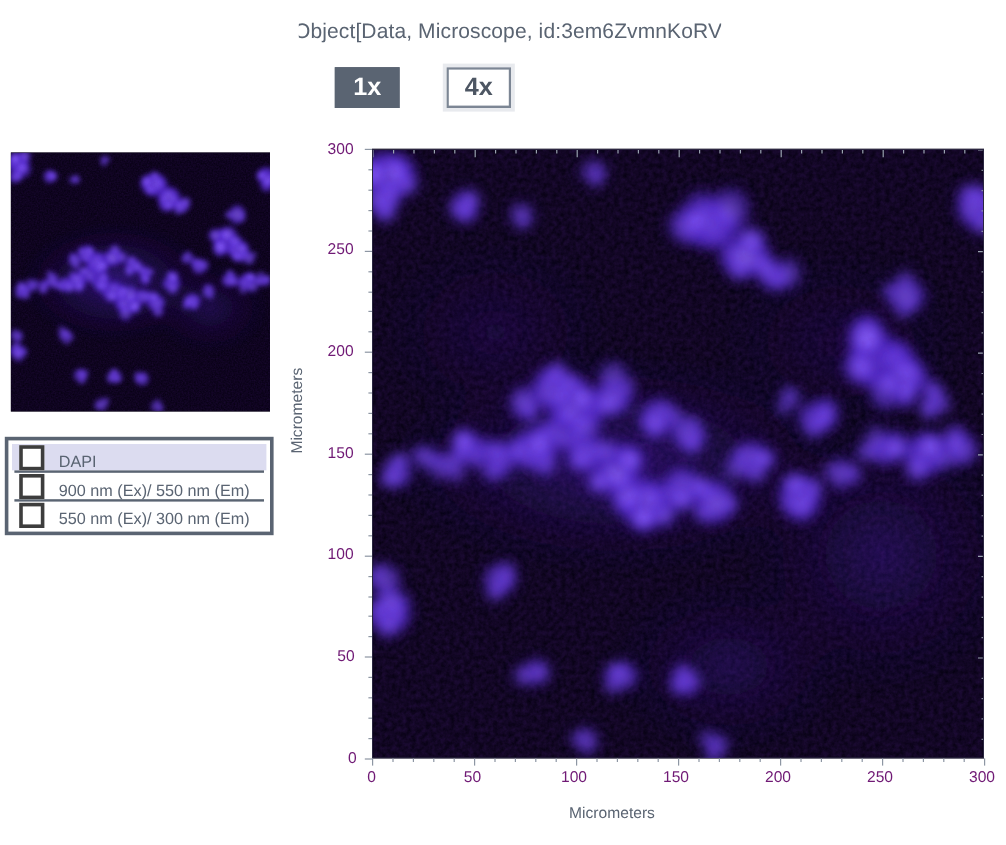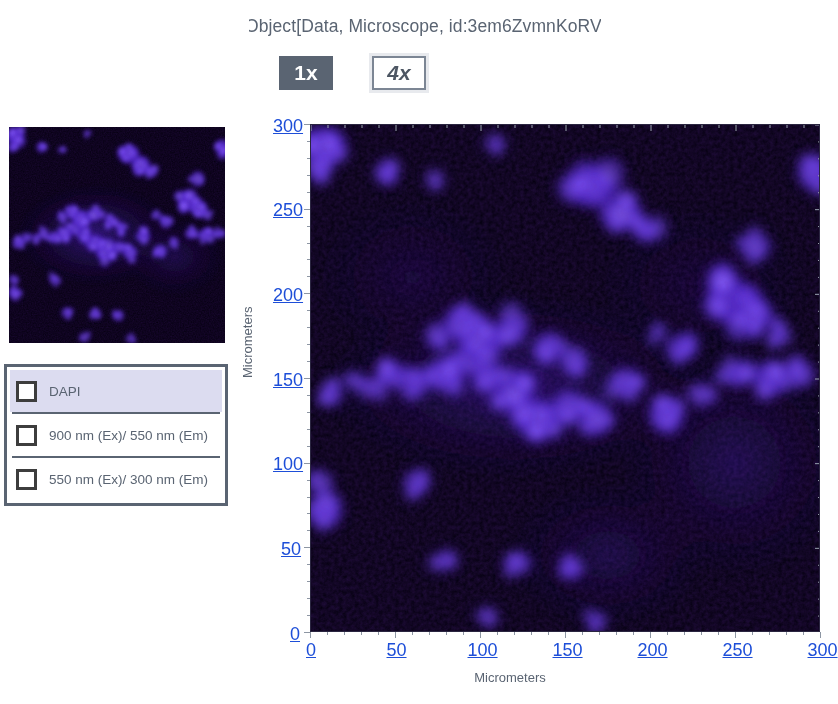--- a/index.html
+++ b/index.html
@@ -61,21 +61,20 @@
     background: #5a6472;
     color: #ffffff;
     border: 3px solid #5a6472;
   }
   .zoom-btn.unselected {
     background: #ffffff;
     color: #4d5663;
     border: 2px solid #7c8694;
     outline: 3px solid #e8eaee;
     outline-offset: 0px;
-    font-style: italic;
   }
 
   
   #thumbnail {
     position: absolute;
     left: 9px;
     top: 127px;
     width: 216px;
     height: 216px;
     overflow: hidden;
@@ -88,22 +87,22 @@
     left: 4px;
     top: 364px;
     width: 224px;
     box-sizing: border-box;
     border: 3px solid #5a6472;
     background: #ffffff;
     padding: 3px;
   }
   .legend-row {
     display: flex;
-    align-items: center;
-    height: 42px;
+    align-items: flex-end;
+    height: 22px;
     padding: 0 6px;
     box-sizing: border-box;
   }
   .legend-row.active {
     background: #dcdcf0;
   }
   .legend-divider {
     height: 2px;
     background: #5a6472;
     margin: 0 2px;
@@ -155,24 +154,23 @@
   .tick {
     position: absolute;
     background: #8d96a3;
   }
   .tick-major-x { width: 1px; height: 6px; }
   .tick-minor-x { width: 1px; height: 3px; }
   .tick-major-y { height: 1px; width: 6px; }
   .tick-minor-y { height: 1px; width: 3px; }
   .tick-label {
     position: absolute;
-    font-size: 18px;
-    color: #1d4ed8;
+    font-size: 13px;
+    color: #701a75;
     white-space: nowrap;
-    text-decoration: underline;
   }
   #y-axis-title {
     position: absolute;
     left: -8px;
     top: 268px;
     font-size: 13px;
     color: #5a6472;
     transform: rotate(-90deg);
     transform-origin: left top;
     white-space: nowrap;

